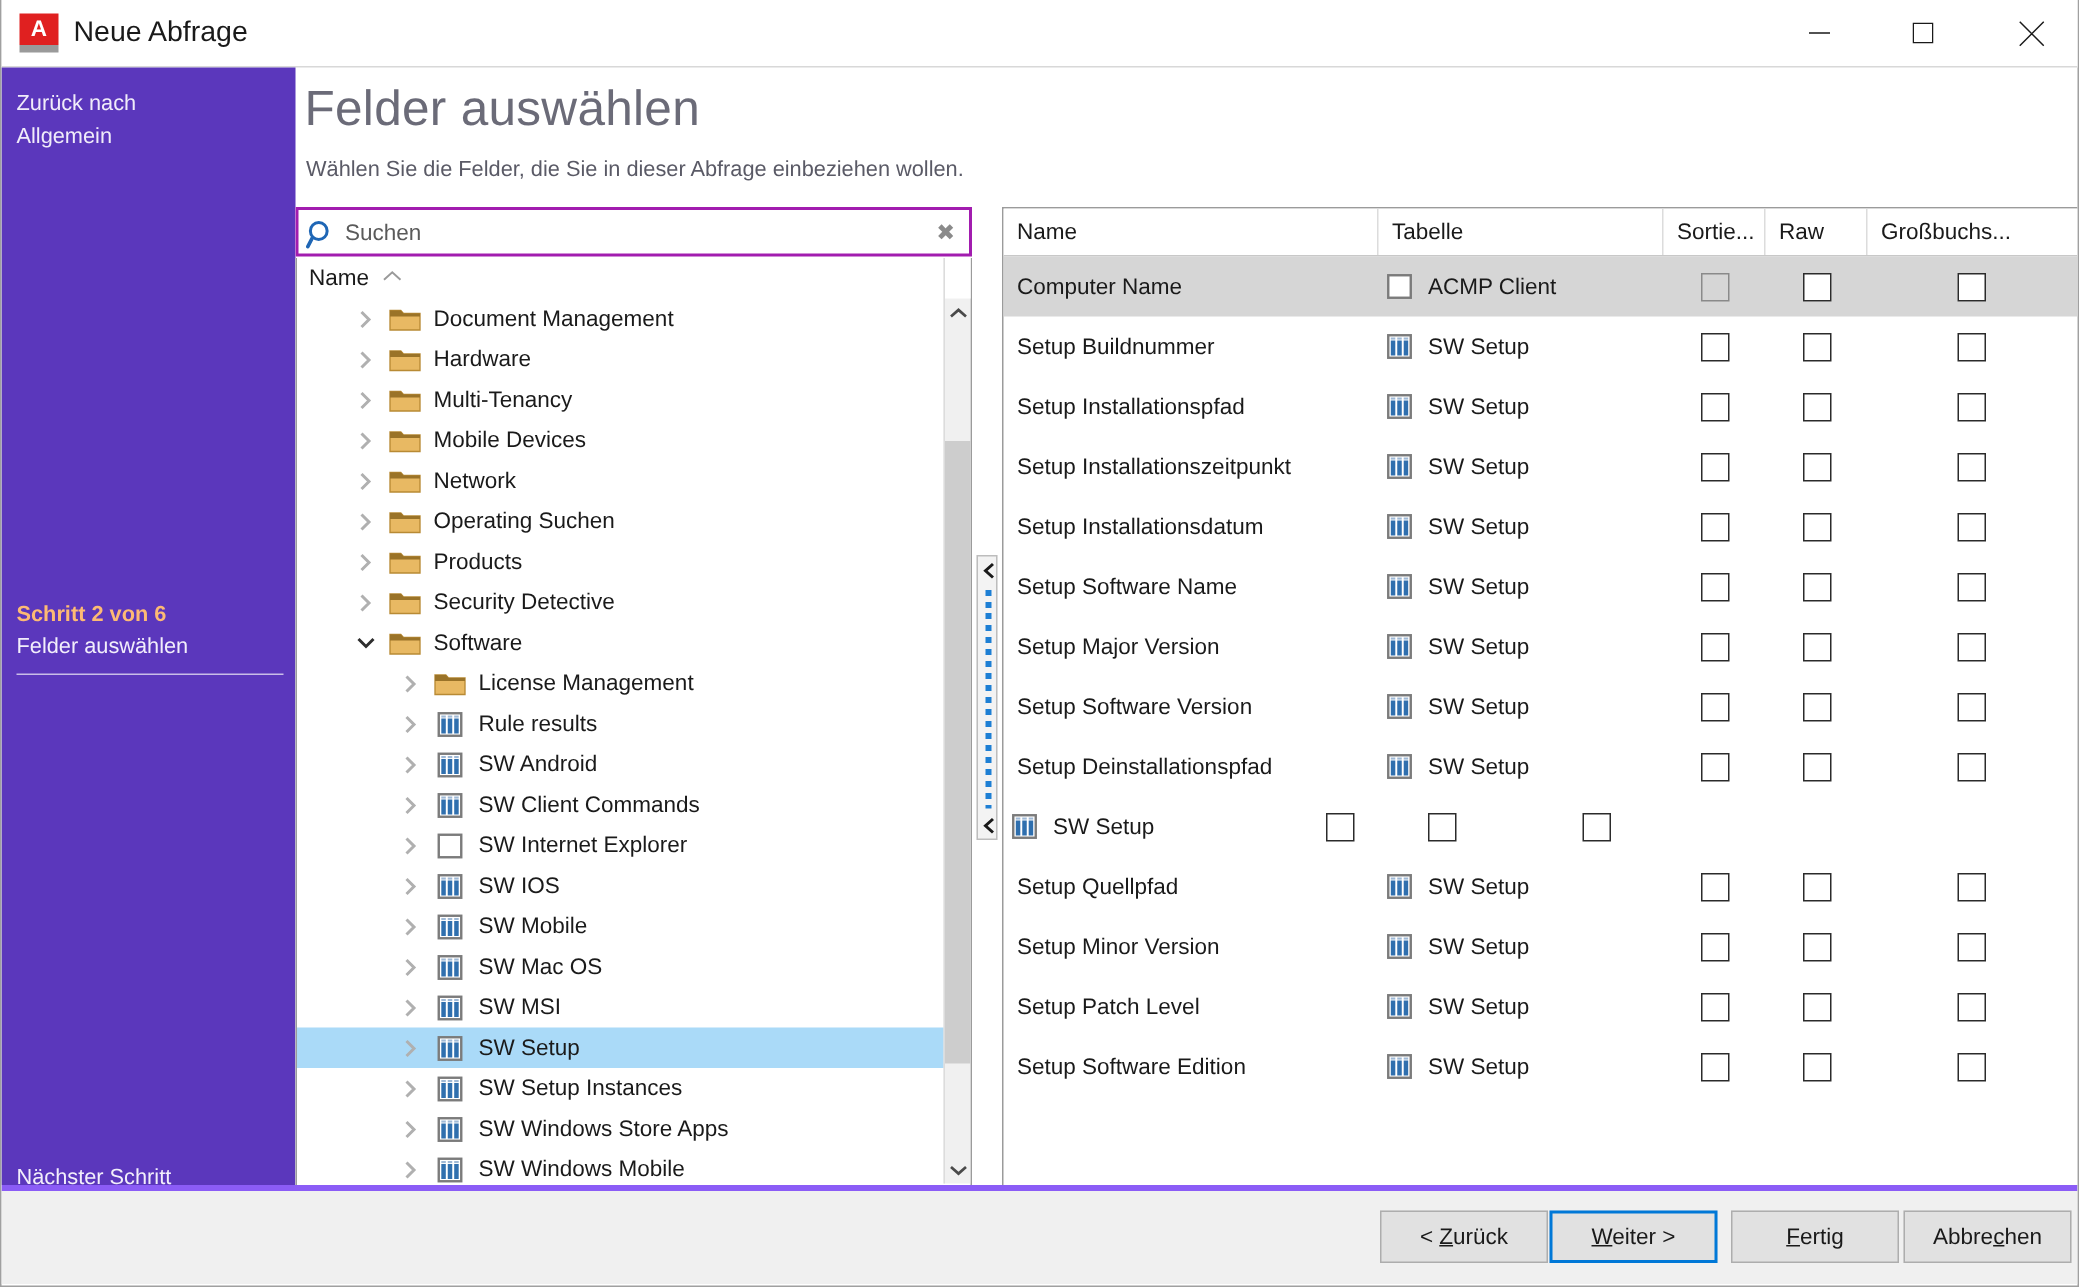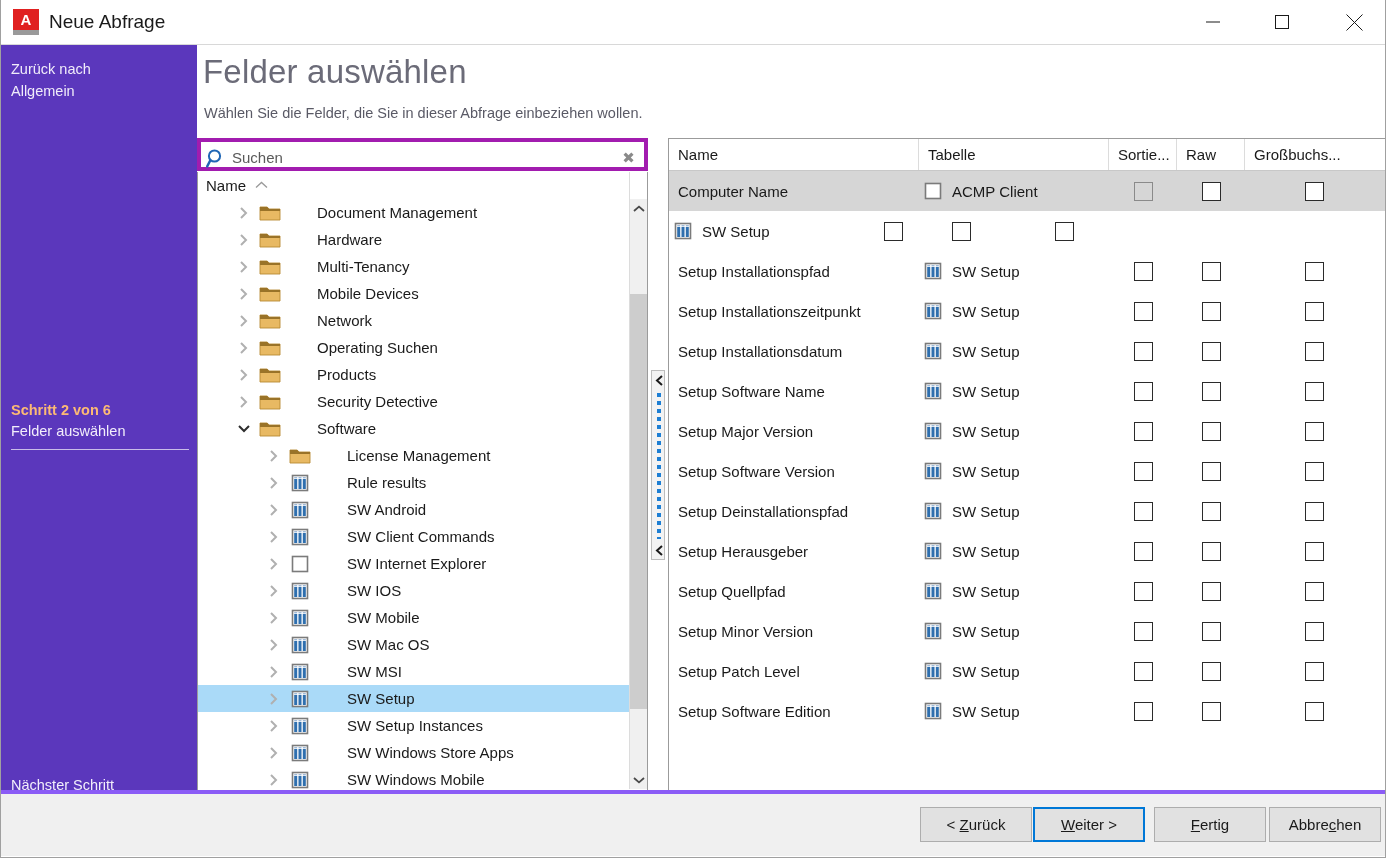--- a/index.html
+++ b/index.html
@@ -112,21 +112,21 @@
     position: absolute; left: 203px; top: 105px;
     font-size: 14.5px; color: #5a5a66;
     white-space: nowrap;
   }
 
   
   .search-box {
     position: absolute; left: 196px; top: 138px;
     width: 451px; height: 33px;
     background: #ffffff;
-    border: 4px solid #a21caf;
+    border: 2px solid #a21caf;
   }
   .search-icon {
     position: absolute; left: 5px; top: 6px;
     width: 22px; height: 20px;
   }
   .search-input {
     position: absolute; left: 29px; top: 0;
     width: 380px; height: 31px;
     border: none; outline: none; background: transparent;
     font-family: "Liberation Sans", sans-serif;
@@ -173,21 +173,21 @@
     display: flex; align-items: center;
     white-space: nowrap;
   }
   .trow.sel { background: #aadaf8; }
   .trow .chev {
     width: 15px; height: 15px;
     display: flex; align-items: center; justify-content: center;
     flex: 0 0 auto;
   }
   .trow .ticon { flex: 0 0 auto; width: 22px; height: 18px; margin-right: 8px; display:block; }
-  .trow .tlabel { font-size: 15px; color: #1a1a1a; margin-left: 28px; }
+  .trow .tlabel { font-size: 15px; color: #1a1a1a; }
   .ind1 { padding-left: 38px; }
   .ind2 { padding-left: 68px; }
 
   
   .tscroll {
     position: absolute; right: 0; top: 0;
     width: 18px; height: 617px;
     background: #f0f0f0;
     border-left: 1px solid #dcdcdc;
   }
@@ -785,20 +785,21 @@
             <span class="cbx disabled"></span>
           </div>
           <div class="gc c-raw">
             <span class="cbx"></span>
           </div>
           <div class="gc c-upper">
             <span class="cbx"></span>
           </div>
         </div>
         <div class="grow">
+          <div class="gc c-name">Setup Buildnummer</div>
           <div class="gc c-tab">
             <svg class="ticon" viewBox="0 0 22 18">
               <rect x="3.5" y="1.5" width="15" height="15" fill="#ffffff" stroke="#7b7b7b" stroke-width="1.6"></rect>
               <rect x="5.2" y="5" width="3" height="10" fill="#2f6fae"></rect>
               <rect x="9.5" y="5" width="3" height="10" fill="#2f6fae"></rect>
               <rect x="13.8" y="5" width="3" height="10" fill="#2f6fae"></rect>
               <rect x="5.2" y="3" width="3" height="1.4" fill="#9fb9d6"></rect>
               <rect x="9.5" y="3" width="3" height="1.4" fill="#9fb9d6"></rect>
               <rect x="13.8" y="3" width="3" height="1.4" fill="#9fb9d6"></rect>
             </svg>
@@ -976,21 +977,20 @@
             <span class="cbx"></span>
           </div>
           <div class="gc c-raw">
             <span class="cbx"></span>
           </div>
           <div class="gc c-upper">
             <span class="cbx"></span>
           </div>
         </div>
         <div class="grow">
-          <div class="gc c-name">Setup Herausgeber</div>
           <div class="gc c-tab">
             <svg class="ticon" viewBox="0 0 22 18">
               <rect x="3.5" y="1.5" width="15" height="15" fill="#ffffff" stroke="#7b7b7b" stroke-width="1.6"></rect>
               <rect x="5.2" y="5" width="3" height="10" fill="#2f6fae"></rect>
               <rect x="9.5" y="5" width="3" height="10" fill="#2f6fae"></rect>
               <rect x="13.8" y="5" width="3" height="10" fill="#2f6fae"></rect>
               <rect x="5.2" y="3" width="3" height="1.4" fill="#9fb9d6"></rect>
               <rect x="9.5" y="3" width="3" height="1.4" fill="#9fb9d6"></rect>
               <rect x="13.8" y="3" width="3" height="1.4" fill="#9fb9d6"></rect>
             </svg>

